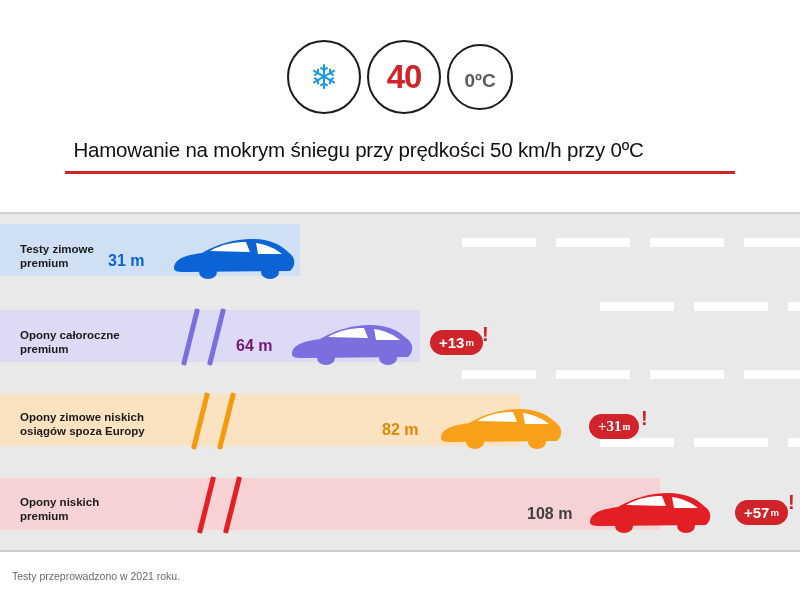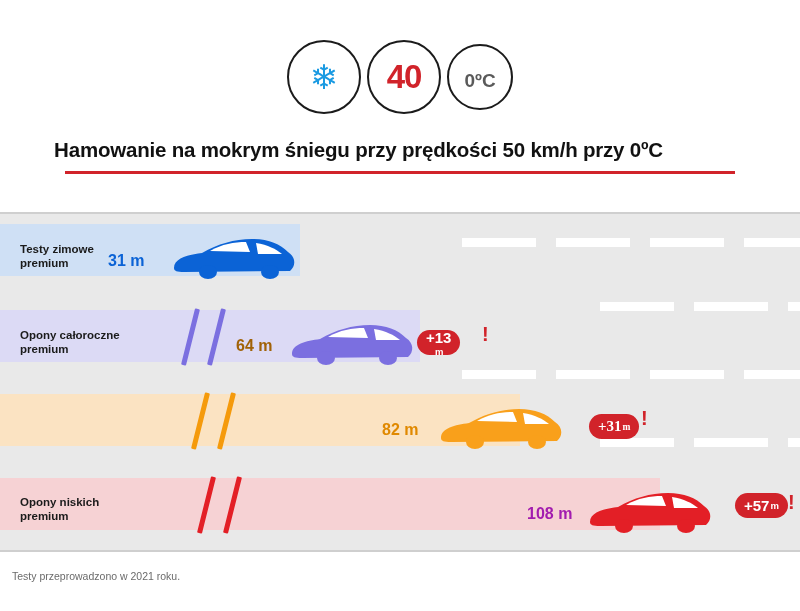--- a/index.html
+++ b/index.html
@@ -24,21 +24,21 @@
   }
   .circ.small{width:66px;height:66px;border-width:2px;}
   .snow{font-size:34px;line-height:1;color:#1a9ae2;}
   .fifty{font-size:33px;font-weight:bold;color:#d1232a;letter-spacing:-1px;}
   .temp{font-size:19px;font-weight:bold;color:#5a5a5a;margin-top:8px;}
 
   
   .title{
     position:absolute; top:138px; left:0; width:717px;
     text-align:center;
-    font-size:20.5px; font-weight:bold; color:#111;
+    font-size:20.5px; font-weight:normal; color:#111;
     letter-spacing:-0.2px;
   }
   .title-rule{
     position:absolute; top:171px; left:65px; width:670px; height:3px;
     background:#d1232a;
   }
 
   
   .road{
     position:absolute; left:0; top:212px; width:800px; height:340px;
@@ -145,37 +145,41 @@
     <ellipse cx="100" cy="46" rx="9" ry="7" fill="#0b63d6"></ellipse>
   </svg>
 
   <div class="lane" style="top:98px;width:420px;background:#dcdaf5;"></div>
   <div class="lane-label" style="top:116px;">
     <span>Opony całoroczne</span><br>
     <span>premium</span>
   </div>
   <div class="slash" style="left:188px;top:96px;height:58px;background:#7b6fe0;"></div>
   <div class="slash" style="left:214px;top:96px;height:58px;background:#7b6fe0;"></div>
-  <div class="dist" style="left:236px;top:125px;color:#a16207;">64 m</div>
+  <div class="dist" style="left:236px;top:125px;color:#701a75;">64 m</div>
 
   <svg class="car" style="left:288px;top:100px;" width="128" height="56" viewBox="0 0 128 56">
     <path d="M4 42 C4 32 18 29 32 27 C48 18 64 13 82 13 C98 13 110 18 118 26 C126 31 126 40 120 45 L14 46 C7 46 4 45 4 42 Z" fill="#7b6fe0"></path>
     <path d="M40 25 C52 18 64 16 76 16 L80 26 Z" fill="#ffffff"></path>
     <path d="M86 17 C98 19 106 23 112 28 L88 28 Z" fill="#ffffff"></path>
     <ellipse cx="38" cy="46" rx="9" ry="7" fill="#7b6fe0"></ellipse>
     <ellipse cx="100" cy="46" rx="9" ry="7" fill="#7b6fe0"></ellipse>
   </svg>
 
-  <div class="badge" style="left:417px;top:118px;flex-direction:column;">
+  <div class="badge" style="left:430px;top:118px;">
     <span>+13</span>
       <span class="unit">m</span>
   </div>
   <div class="excl" style="left:482px;top:112px;">!</div>
 
   <div class="lane" style="top:182px;width:520px;background:#fbe3c2;"></div>
+  <div class="lane-label" style="top:198px;">
+    <span>Opony zimowe niskich</span><br>
+    <span>osiągów spoza Europy</span>
+  </div>
   <div class="slash" style="left:198px;top:180px;height:58px;background:#f59a0b;"></div>
   <div class="slash" style="left:224px;top:180px;height:58px;background:#f59a0b;"></div>
   <div class="dist" style="left:382px;top:209px;color:#e08900;">82 m</div>
 
   <svg class="car" style="left:437px;top:184px;" width="128" height="56" viewBox="0 0 128 56">
     <path d="M4 42 C4 32 18 29 32 27 C48 18 64 13 82 13 C98 13 110 18 118 26 C126 31 126 40 120 45 L14 46 C7 46 4 45 4 42 Z" fill="#f9a01b"></path>
     <path d="M40 25 C52 18 64 16 76 16 L80 26 Z" fill="#ffffff"></path>
     <path d="M86 17 C98 19 106 23 112 28 L88 28 Z" fill="#ffffff"></path>
     <ellipse cx="38" cy="46" rx="9" ry="7" fill="#f9a01b"></ellipse>
     <ellipse cx="100" cy="46" rx="9" ry="7" fill="#f9a01b"></ellipse>
@@ -187,30 +191,30 @@
   </div>
   <div class="excl" style="left:641px;top:196px;">!</div>
 
   <div class="lane" style="top:266px;width:660px;background:#f6d2d4;"></div>
   <div class="lane-label" style="top:283px;">
     <span>Opony niskich</span><br>
     <span>premium</span>
   </div>
   <div class="slash" style="left:204px;top:264px;height:58px;background:#e31f26;"></div>
   <div class="slash" style="left:230px;top:264px;height:58px;background:#e31f26;"></div>
-  <div class="dist" style="left:527px;top:293px;color:#a21caf;">108 m</div>
+  <div class="dist" style="left:527px;top:293px;color:#404040;">108 m</div>
 
   <svg class="car" style="left:586px;top:268px;" width="128" height="56" viewBox="0 0 128 56">
     <path d="M4 42 C4 32 18 29 32 27 C48 18 64 13 82 13 C98 13 110 18 118 26 C126 31 126 40 120 45 L14 46 C7 46 4 45 4 42 Z" fill="#e31f26"></path>
     <path d="M40 25 C52 18 64 16 76 16 L80 26 Z" fill="#ffffff"></path>
     <path d="M86 17 C98 19 106 23 112 28 L88 28 Z" fill="#ffffff"></path>
     <ellipse cx="38" cy="46" rx="9" ry="7" fill="#e31f26"></ellipse>
     <ellipse cx="100" cy="46" rx="9" ry="7" fill="#e31f26"></ellipse>
   </svg>
 
-  <div class="badge" style="left:735px;top:281px;">
+  <div class="badge" style="left:735px;top:288px;">
     <span>+57</span>
       <span class="unit">m</span>
   </div>
   <div class="excl" style="left:788px;top:280px;">!</div>
 </div>
 
 <div class="footer">Testy przeprowadzono w 2021 roku.</div>
 
 </body></html>

